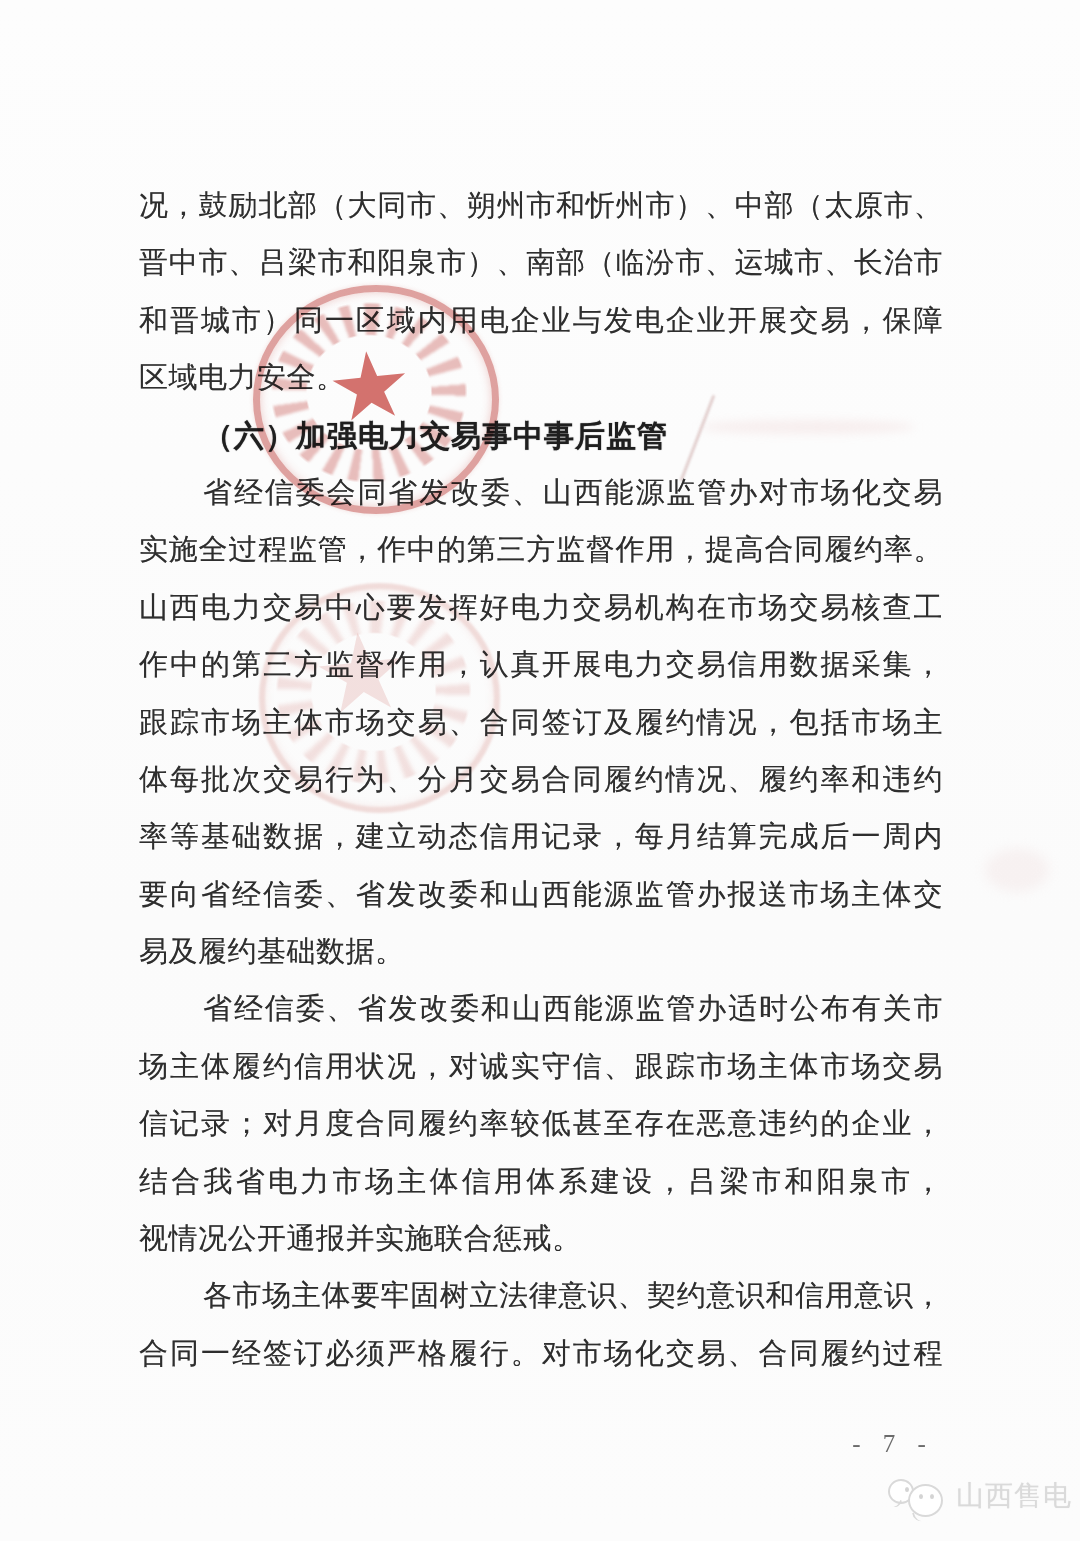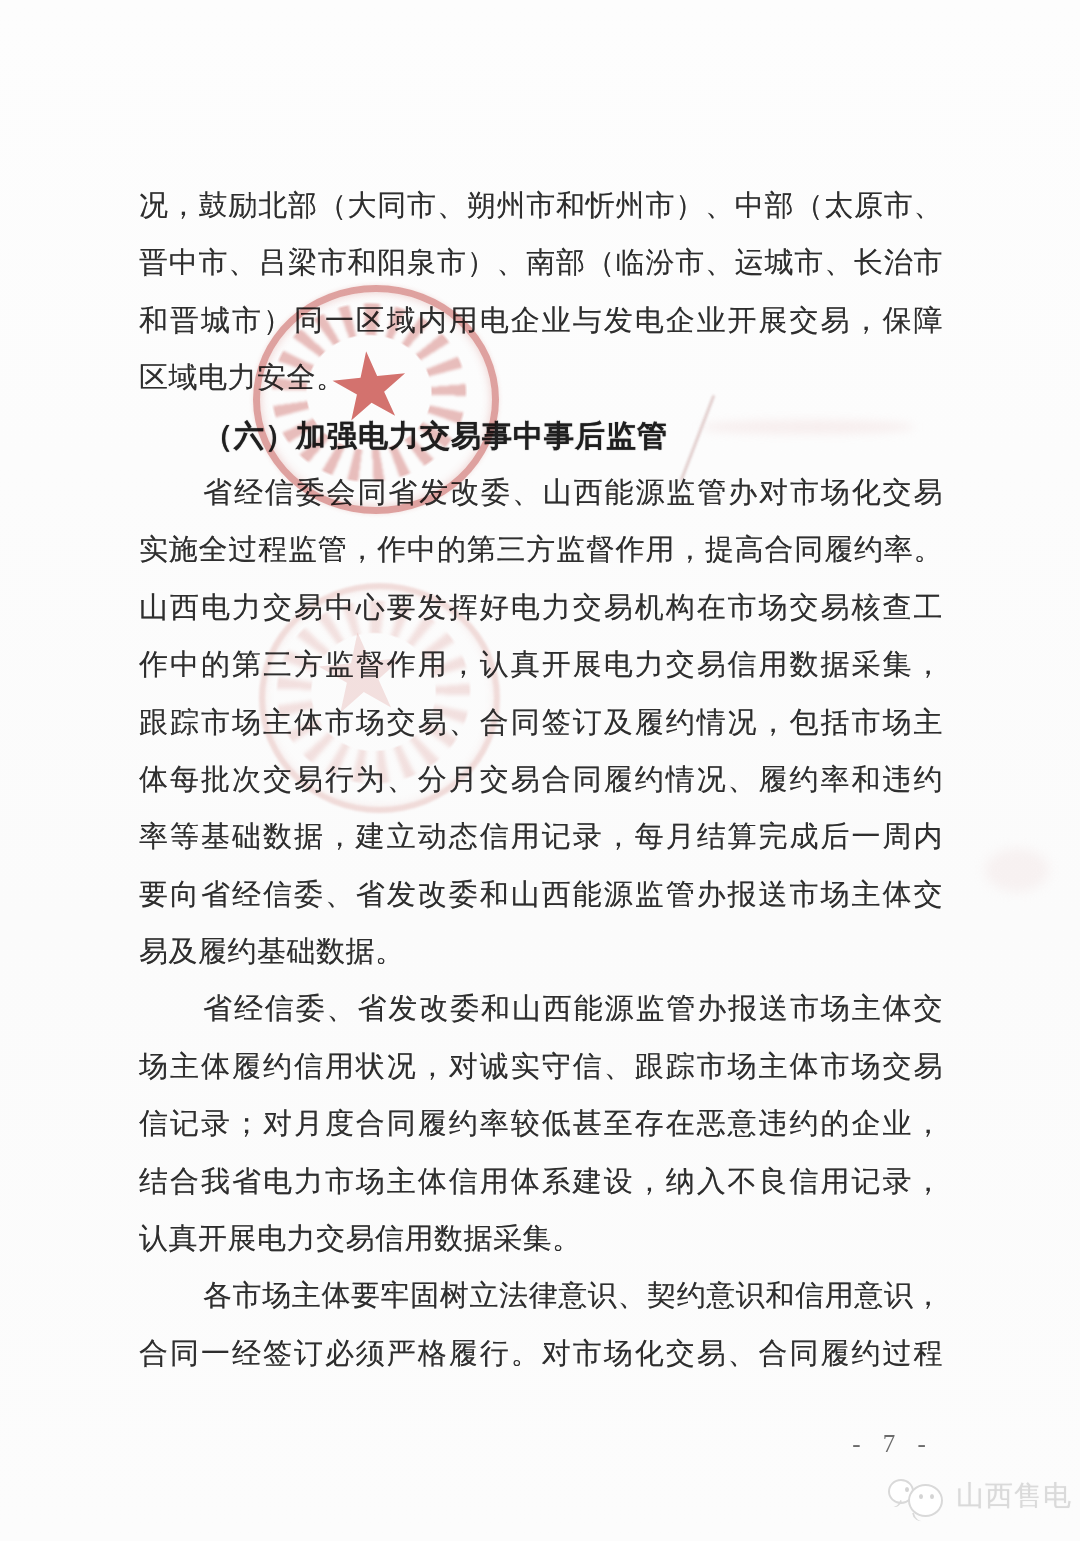--- a/index.html
+++ b/index.html
@@ -175,25 +175,25 @@
     <div class="line heading indent">（六）加强电力交易事中事后监管</div>
     <div class="line justify indent">省经信委会同省发改委、山西能源监管办对市场化交易</div>
     <div class="line justify">实施全过程监管，作中的第三方监督作用，提高合同履约率。</div>
     <div class="line justify">山西电力交易中心要发挥好电力交易机构在市场交易核查工</div>
     <div class="line justify">作中的第三方监督作用，认真开展电力交易信用数据采集，</div>
     <div class="line justify">跟踪市场主体市场交易、合同签订及履约情况，包括市场主</div>
     <div class="line justify">体每批次交易行为、分月交易合同履约情况、履约率和违约</div>
     <div class="line justify">率等基础数据，建立动态信用记录，每月结算完成后一周内</div>
     <div class="line justify">要向省经信委、省发改委和山西能源监管办报送市场主体交</div>
     <div class="line">易及履约基础数据。</div>
-    <div class="line justify indent">省经信委、省发改委和山西能源监管办报送市场主体交</div>
+    <div class="line justify indent">省经信委、省发改委和山西能源监管办适时公布有关市</div>
     <div class="line justify">场主体履约信用状况，对诚实守信、跟踪市场主体市场交易</div>
     <div class="line justify">信记录；对月度合同履约率较低甚至存在恶意违约的企业，</div>
-    <div class="line justify">结合我省电力市场主体信用体系建设，纳入不良信用记录，</div>
-    <div class="line">认真开展电力交易信用数据采集。</div>
+    <div class="line justify">结合我省电力市场主体信用体系建设，吕梁市和阳泉市，</div>
+    <div class="line">视情况公开通报并实施联合惩戒。</div>
     <div class="line justify indent">各市场主体要牢固树立法律意识、契约意识和信用意识，</div>
     <div class="line justify">合同一经签订必须严格履行。对市场化交易、合同履约过程</div>
   </div>
 
   <div class="seal-layer">
     <div class="seal-ring"></div>
     <div class="seal-texture"></div>
     <div class="seal-star"></div>
 
     <div class="seal-ring faint"></div>

